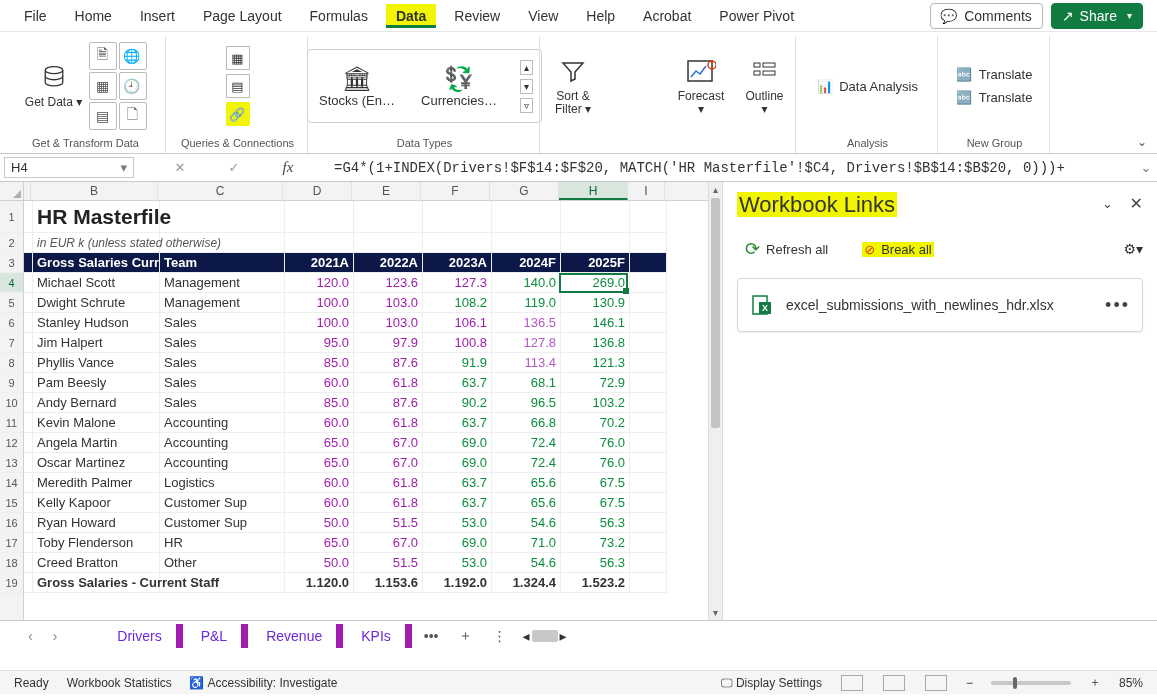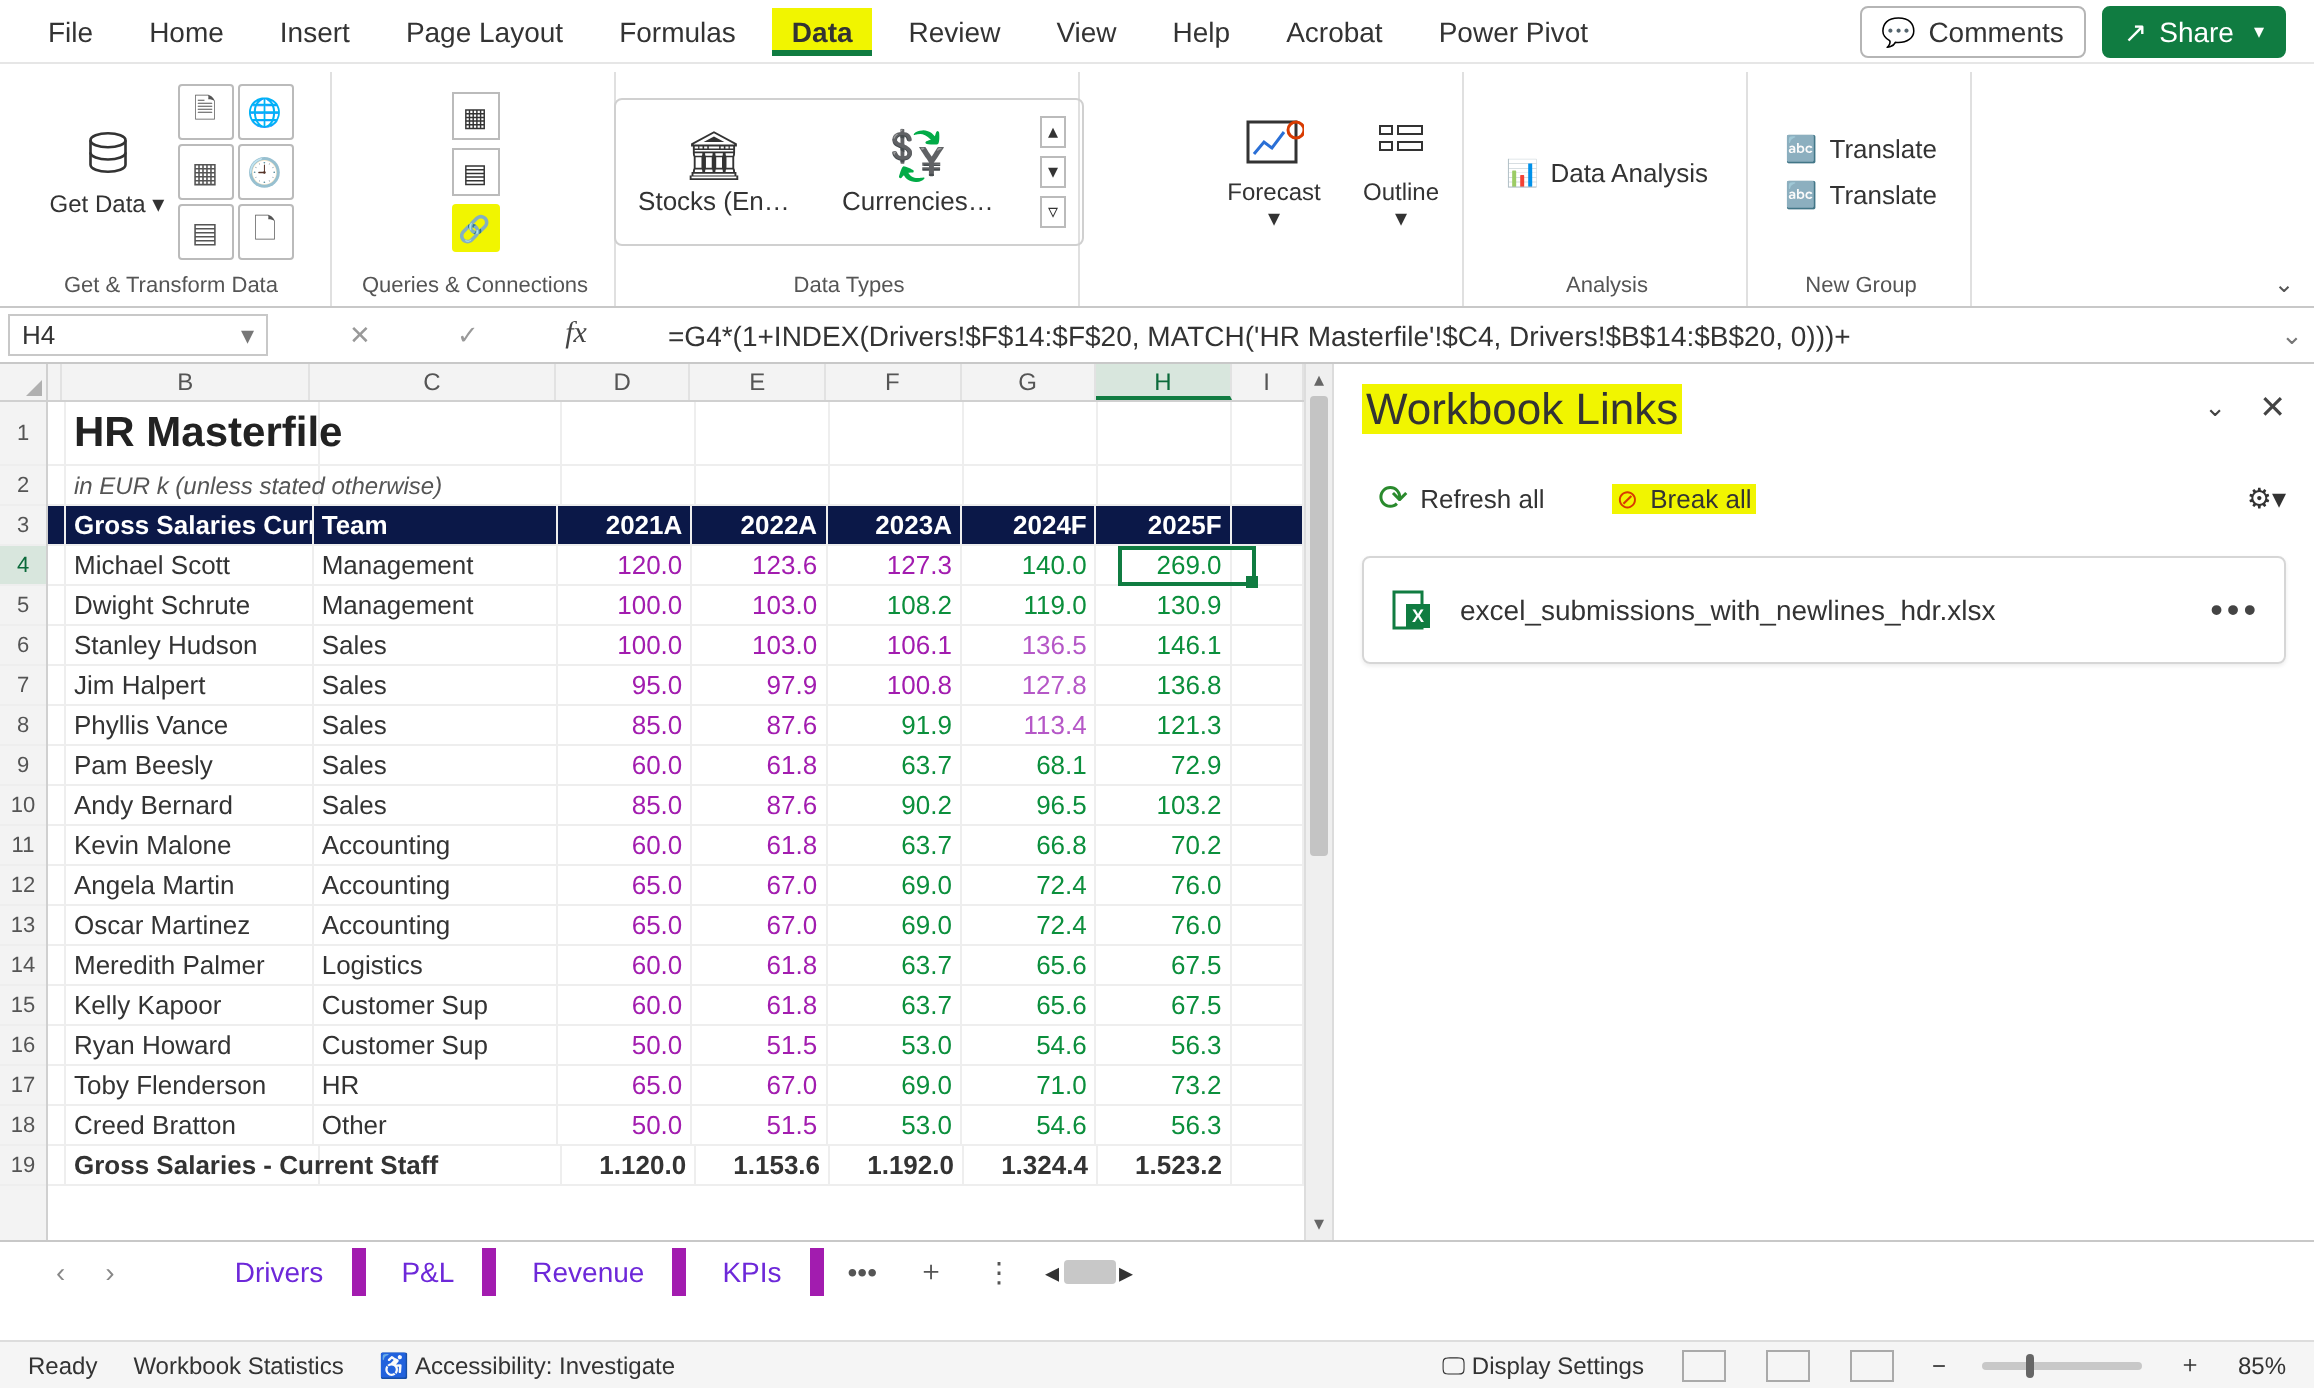--- a/index.html
+++ b/index.html
@@ -84,21 +84,21 @@
 .fbar {
   display:flex; align-items:center; height:28px;
   border-bottom:1px solid #c8c8c8; background:#fff;gap:30px;
 }
 .namebox {
   width:130px; display:flex; align-items:center; justify-content:space-between;
   border:1px solid #c8c8c8; margin:1px 4px; padding:2px 6px; font-size:13px;
 }
 .fbar .tool { width:24px; text-align:center; color:#999; font-size:13px; }
 .fbar .fx { font-style:italic; font-family:serif; font-size:15px; color:#444; }
-.formula { flex:1; font-family:Liberation Sans, sans-serif; font-size:14px; color:#333; padding-left:4px; white-space:nowrap; overflow:hidden; }
+.formula { flex:1; font-family:Liberation Mono, monospace; font-size:14px; color:#333; padding-left:4px; white-space:nowrap; overflow:hidden; }
 .fbar .expand { width:22px; text-align:center; color:#777; }
 
 
 .workspace { display:flex; height:438px; }
 .sheet-wrap { flex:1; position:relative; overflow:hidden; border-right:1px solid #dcdcdc; }
 
 
 .colhdr { position:absolute; top:0; left:24px; right:14px; height:19px; display:flex; background:#f3f3f3; border-bottom:1px solid #d0d0d0; font-size:12px; color:#555; }
 .colhdr div { border-right:1px solid #e2e2e2; text-align:center; line-height:19px;}
 .colhdr .sel { background:#d8e6dd; color:#0b6a3b; border-bottom:2px solid #107c41;}
@@ -129,21 +129,21 @@
 .cB{width:127px;} .cC{width:125px;}
 .cD,.cE,.cF,.cG,.cH{width:69px;text-align:right;} .cI{width:37px;text-align:right;}
 .num-blue{color:#a21caf;text-align:right;}
 .num-green{color:#0b8f3c;}
 .num-purple{color:#b557c7;}
 
 .selcell { position:absolute; border:2px solid #107c41; width:69px; height:20px; pointer-events:none; box-sizing:border-box;}
 .selcell::after { content:""; position:absolute; right:-3px; bottom:-3px; width:6px;height:6px;background:#107c41;}
 
 
-.panel { width:490px; padding:10px 14px; position:relative; }
+.panel { width:434px; padding:10px 14px; position:relative; }
 .panel h2 { font-size:22px; font-weight:400; }
 .hl { background:#f1f500; padding:0 2px;}
 .panel .close { position:absolute; top:12px; right:14px; font-size:16px; color:#444;}
 .panel .coll { position:absolute; top:14px; right:44px; font-size:13px; color:#444;}
 .panel-actions { display:flex; align-items:center; gap:30px; margin:18px 0 16px 6px; font-size:14px;}
 .panel-actions .gear { margin-left:auto;}
 .linkcard {
   border:1px solid #d6d6d6; border-radius:4px; box-shadow:0 1px 2px rgba(0,0,0,.08);
   display:flex; align-items:center; gap:12px; padding:14px 12px;
 }
@@ -247,20 +247,33 @@
         <div class="side">
           <span>▴</span>
           <span>▾</span>
           <span>▿</span>
         </div>
       </div>
     </div>
     <div class="label">Data Types</div>
   </div>
 
+  <div class="rgroup" style="width:62px;border-right:none">
+    <div class="body">
+      <div class="bigbtn">
+        <span class="ic">
+          <svg width="28" height="28" viewBox="0 0 28 28">
+              <path d="M4 5h20l-8 9v7l-4 2v-9z" fill="none" stroke="#333" stroke-width="1.5"></path>
+            </svg>
+        </span>
+        <span><span>Sort &amp; Filter</span> ▾</span>
+      </div>
+    </div>
+      <div class="label">&nbsp;</div>
+  </div>
 
   <div class="rgroup" style="width:62px;border-right:none">
       <div class="label">&nbsp;</div>
   </div>
 
   <div class="rgroup" style="width:62px;border-right:none">
     <div class="body">
       <div class="bigbtn">
         <span class="ic">
           <svg width="30" height="26" viewBox="0 0 30 26">

